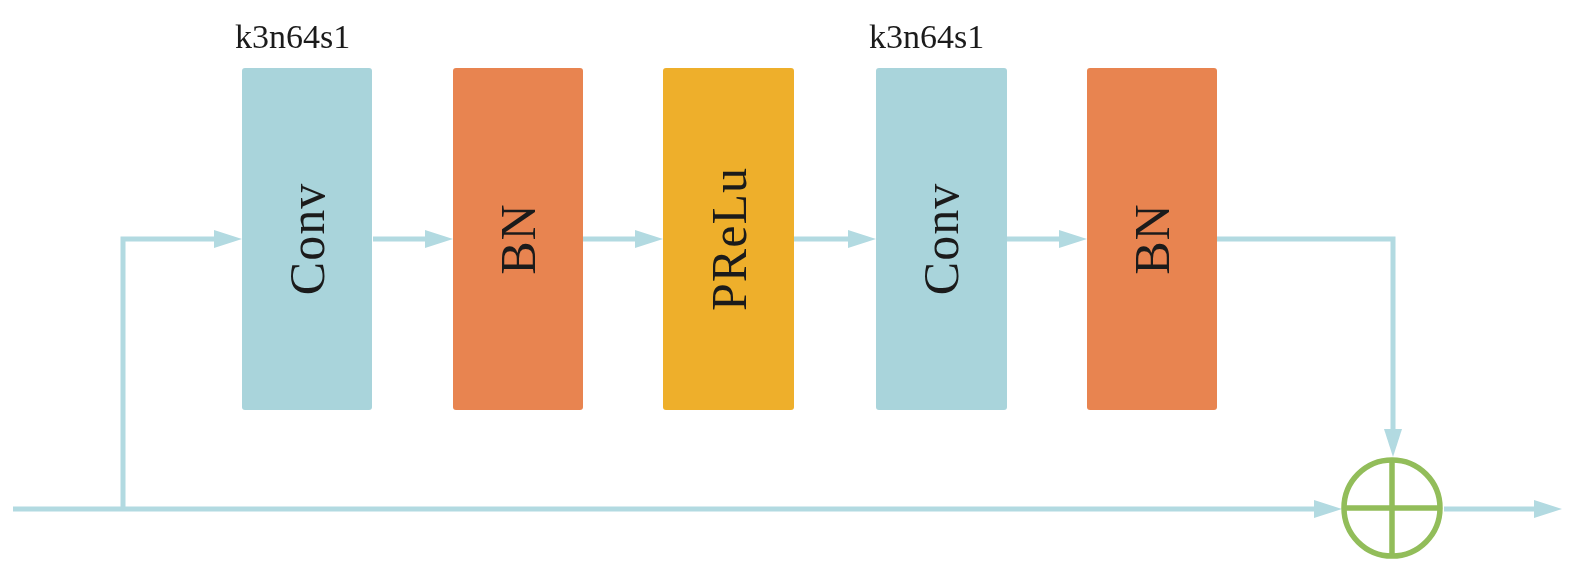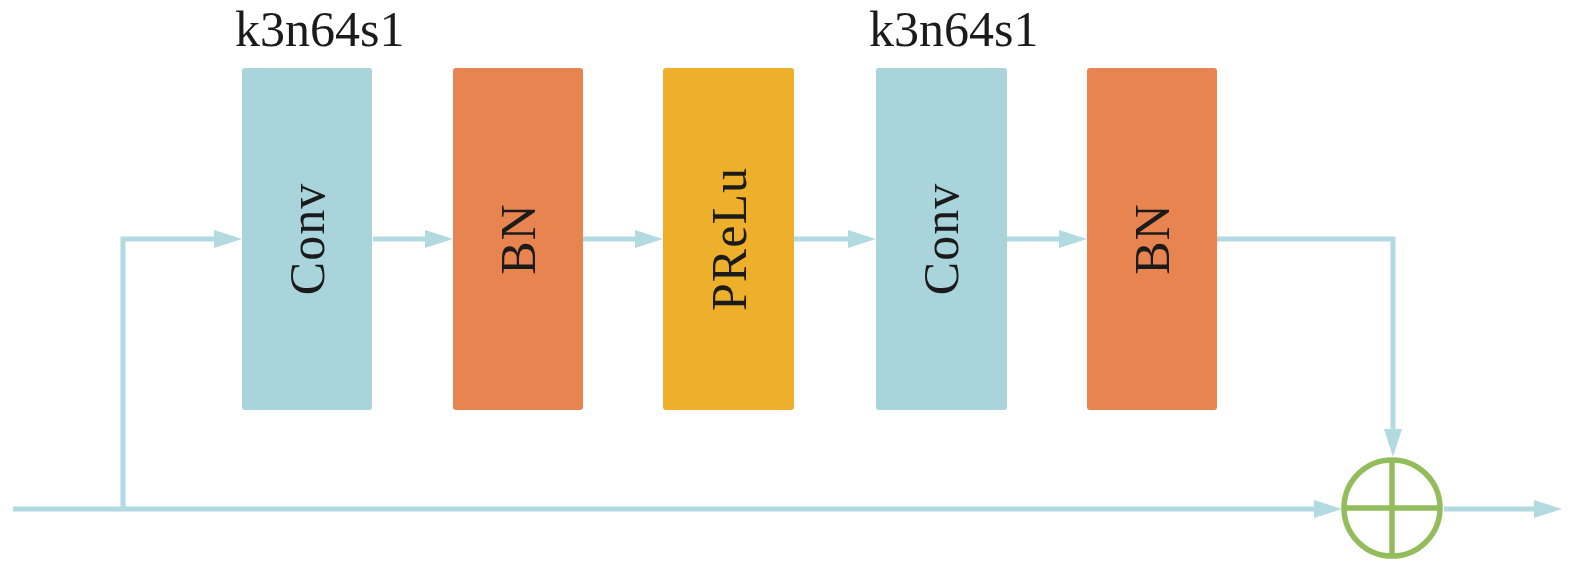--- a/index.html
+++ b/index.html
@@ -51,22 +51,22 @@
   .block-prelu { background: var(--prelu); }
   .block-label {
     transform: rotate(-90deg);
     white-space: nowrap;
     font-size: 50px;
     color: var(--ink);
     letter-spacing: 1px;
   }
   .param-label {
     position: absolute;
-    top: 0px;
-    font-size: 50px;
+    top: 8px;
+    font-size: 34px;
     color: var(--ink);
     white-space: nowrap;
     line-height: 58px;
   }
   .b1 { left: 242px; }
   .b2 { left: 453px; }
   .b3 { left: 663px; width: 131px; }
   .b4 { left: 876px; width: 131px; }
   .b5 { left: 1087px; }
   .p1 { left: 235px; }

